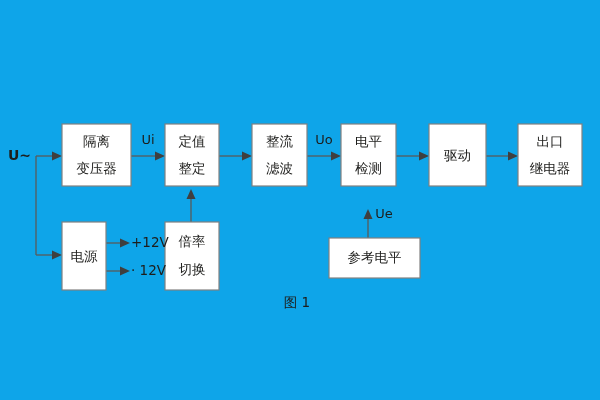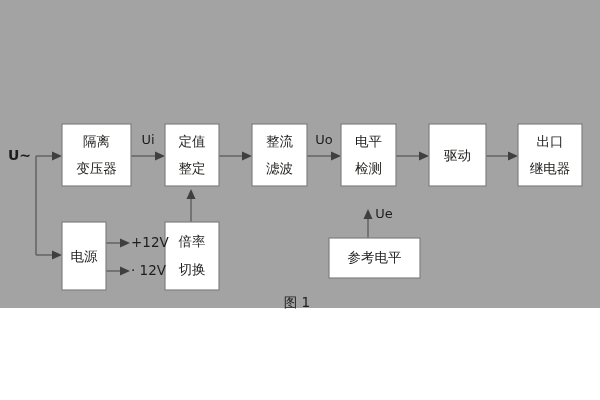--- a/index.html
+++ b/index.html
@@ -9,22 +9,22 @@
   }
   body {
     width: 600px;
     height: 400px;
     overflow: hidden;
     font-family: "DejaVu Sans", "Liberation Sans", sans-serif;
   }
   #diagram-root {
     position: relative;
     width: 600px;
-    height: 308px;
-    background: #a3a3a3;
+    height: 400px;
+    background: #0ea5e9;
   }
   svg#diagram-canvas {
     position: absolute;
     left: 0;
     top: 0;
     width: 600px;
     height: 400px;
     display: block;
   }
   .blk-rect {

